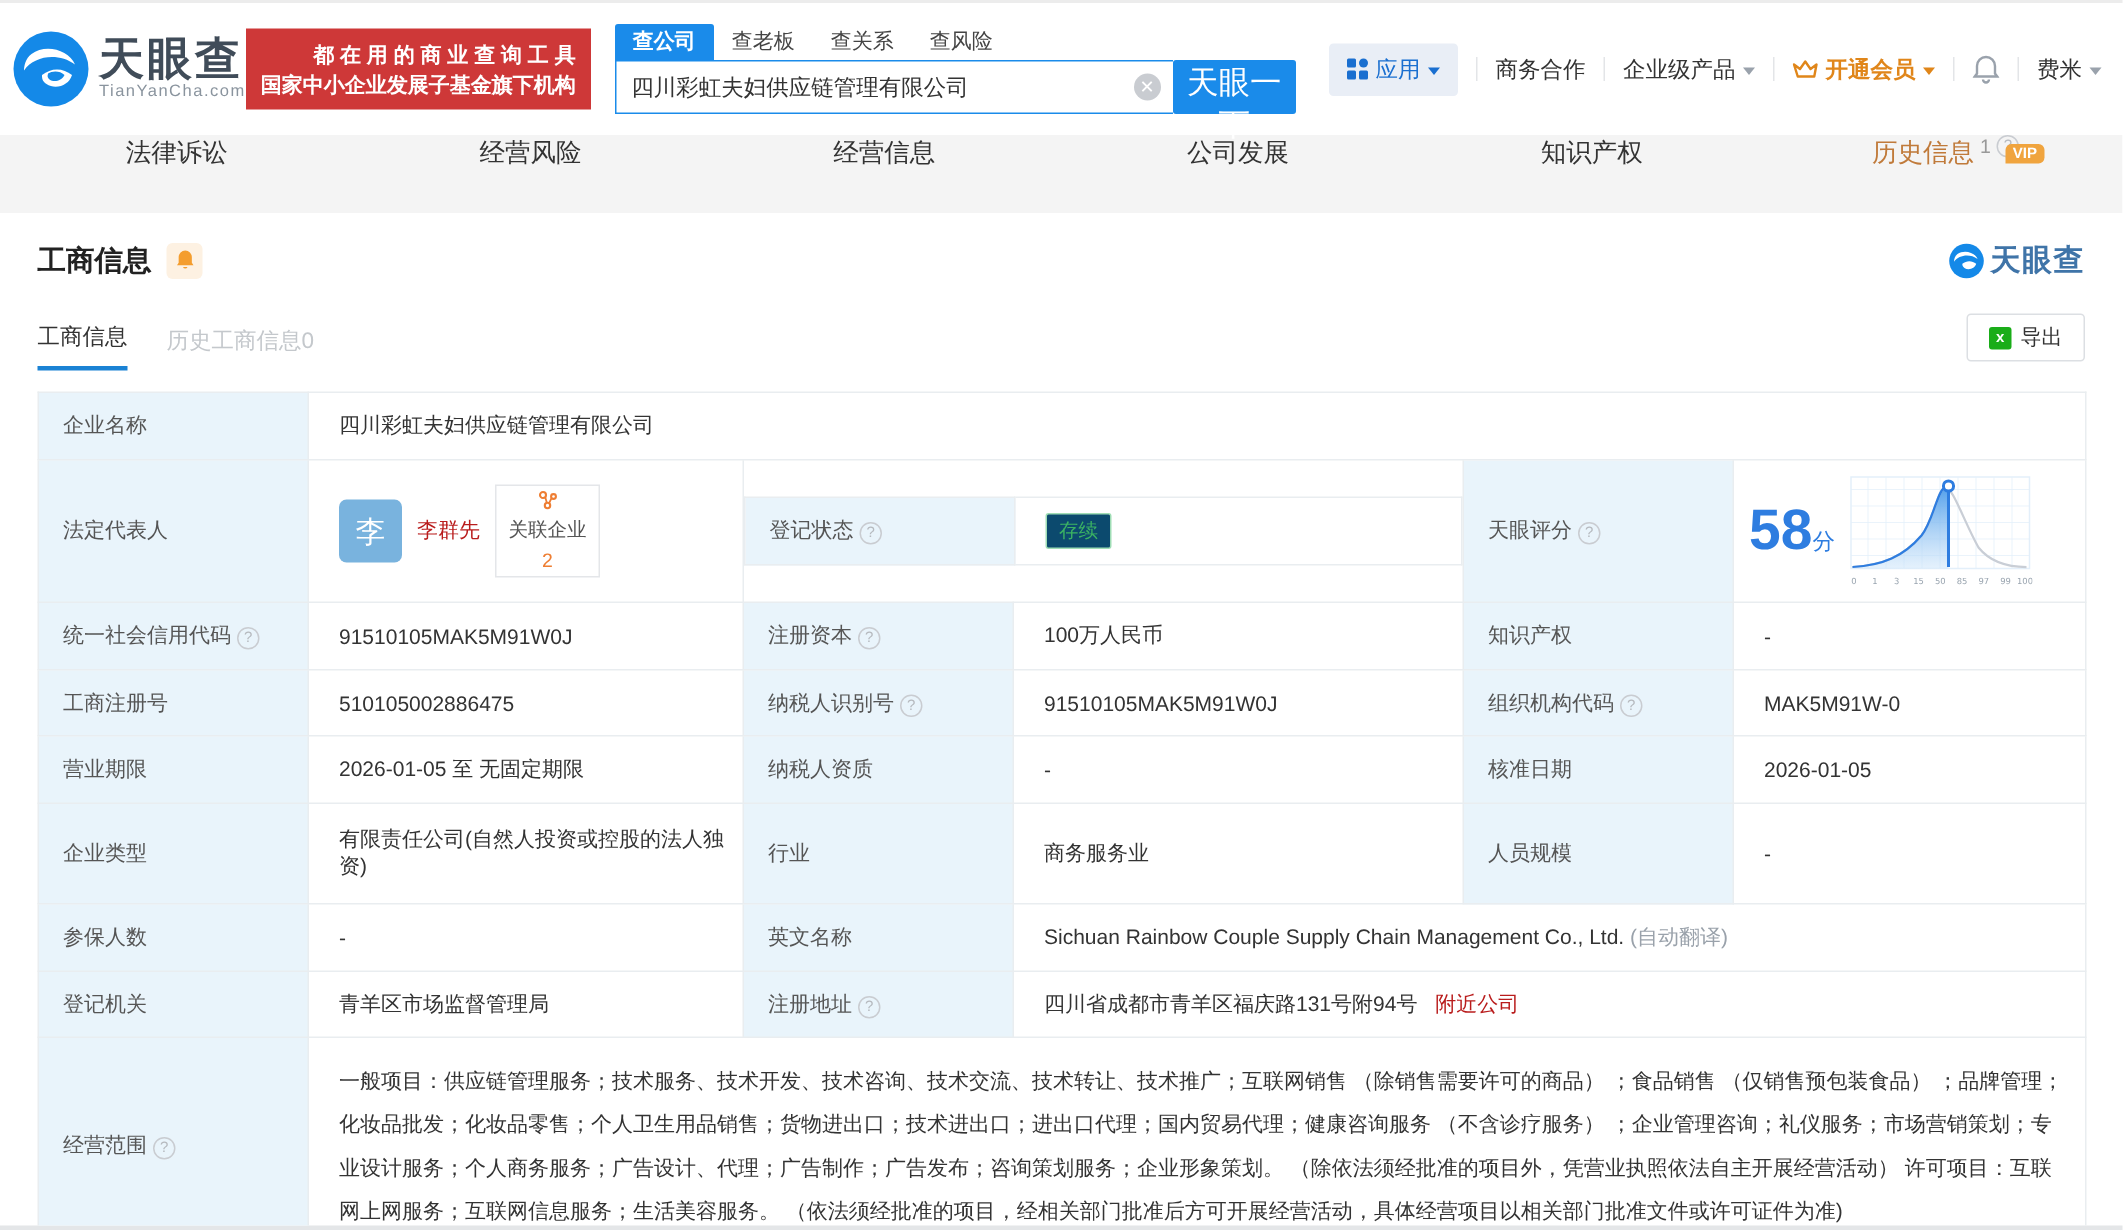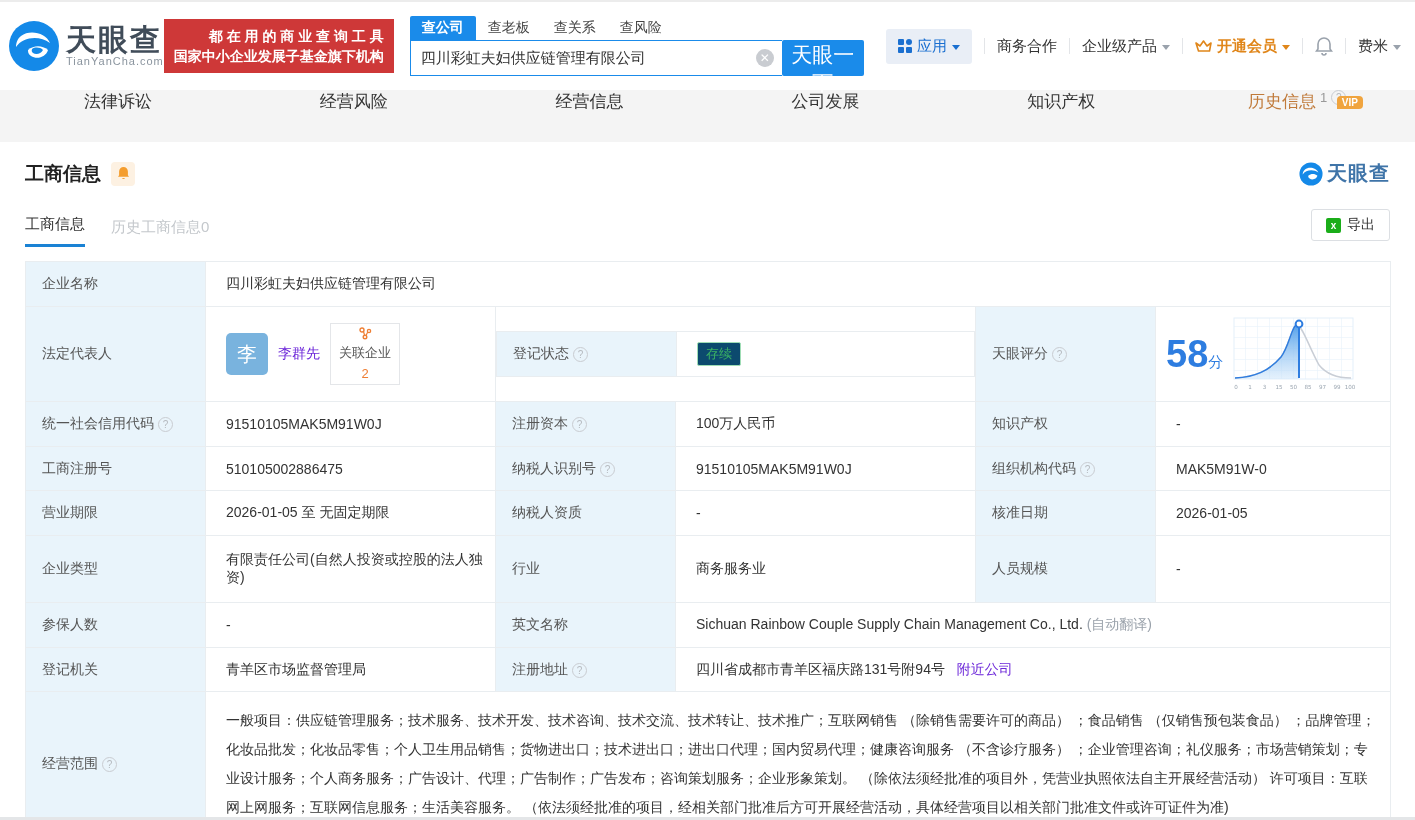--- a/index.html
+++ b/index.html
@@ -75,21 +75,21 @@
   table.info td { border:1px solid #e9edf0; font-size:14px; vertical-align:middle; }
   td.lab { background:#e9f4fb; color:#555; padding:10px 10px 10px 16px; }
   td.val { color:#333; padding:10px 10px 10px 20px; }
   .inner { width:100%; border-collapse:collapse; table-layout:fixed; }
   .inner td { border:none; }
   .inner tr:first-child td { border-bottom:1px solid #e9edf0; }
   .inner td.lab { border-right:1px solid #e9edf0; }
   .avatar { width:42px; height:42px; background:#79b3de; color:#fff; border-radius:5px; font-size:20px;
             display:inline-flex; align-items:center; justify-content:center; }
   .legal-line { display:flex; align-items:center; gap:10px; }
-  .link { color:#6d28d9; cursor:pointer; }
+  .link { color:#b91c1c; cursor:pointer; }
   .rel-badge { display:inline-flex; align-items:center; gap:4px; border:1px solid #e4e6e9; padding:3px 8px;
                font-size:13px; color:#555; cursor:pointer; background:#fff;flex-direction:column; }
   .rel-badge .num { color:#ee7e33; }
   .status-badge { display:inline-block; background:#0c4a6e; border:1px solid #9fddb5; color:#3bb263;
                   font-size:13px; padding:2px 8px; border-radius:2px; }
   .score-cell { display:flex; align-items:center; gap:10px; padding:4px 6px; }
   .score-num { color:#2e7de0; font-size:38px; font-weight:bold; line-height:38px; }
   .score-unit { color:#2e7de0; font-size:15px; }
   .gray-note { color:#9aa2ab; }
   .scope-val { line-height:29px; padding:13px 18px 13px 20px; }

